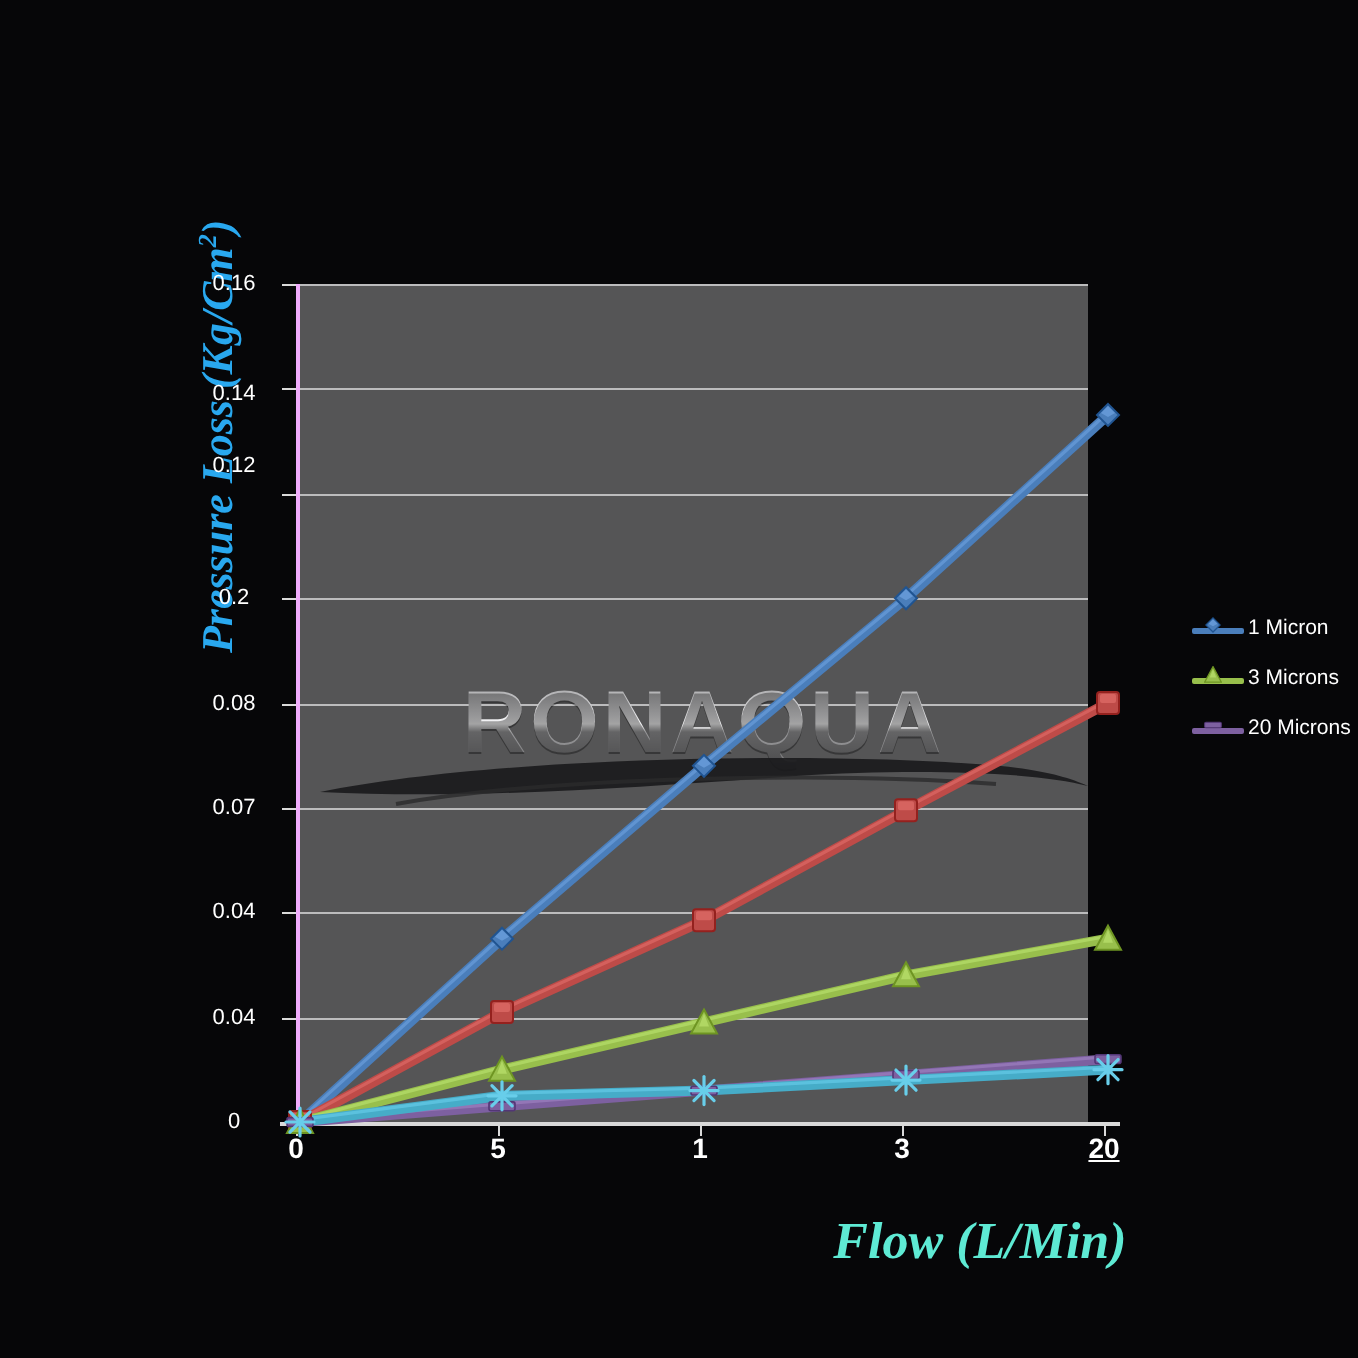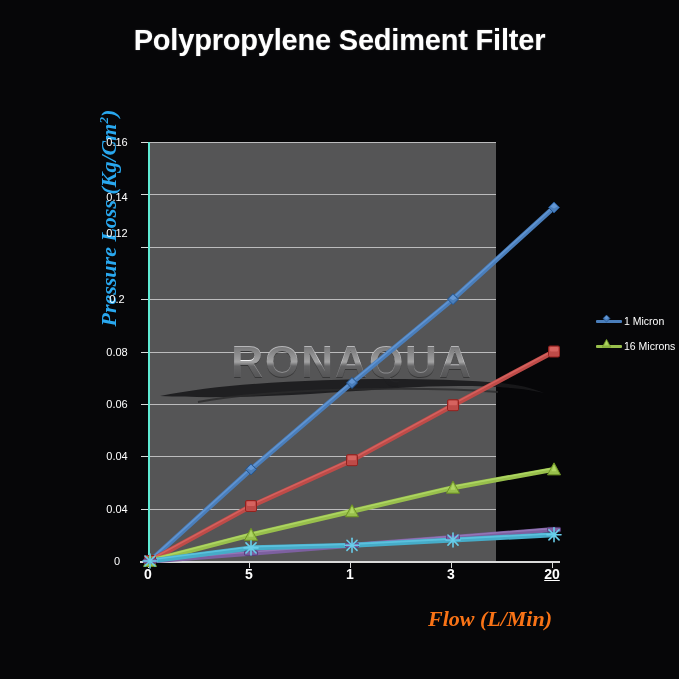--- a/index.html
+++ b/index.html
@@ -16,23 +16,23 @@
     pointer-events:none;
   }
   .title-line{
     color:#fff;font-weight:bold;font-size:29px;line-height:36px;
     letter-spacing:-0.2px;
     text-shadow:0 0 2px rgba(255,255,255,.25);
   }
 
   
   .plot-area{
-    position:absolute;left:148px;top:142px;width:348px;height:419px;
+    position:absolute;left:148px;top:142px;width:396px;height:419px;
     background:#555556;
-    border-left:2px solid #5eead4;
+    border-left:2px solid #f0abfc;
     box-sizing:border-box;
   }
   .grid-line{
     position:absolute;left:0;width:100%;height:1px;background:#cfcfcf;opacity:.85;
   }
 
   
   .watermark{
     position:absolute;left:0;top:180px;width:404px;height:80px;
     display:flex;align-items:center;justify-content:center;
@@ -68,65 +68,64 @@
   
   .y-axis-title{
     position:absolute;left:-36px;top:205px;width:290px;text-align:center;
     color:#29a8ef;font-family:"Liberation Serif",serif;font-style:italic;font-weight:bold;
     font-size:22px;transform:rotate(-90deg);transform-origin:center center;
     white-space:nowrap;
   }
   .y-axis-title sup{font-size:13px;vertical-align:super;}
   .x-axis-title{
     position:absolute;left:350px;top:606px;width:280px;text-align:center;
-    color:#f97316;font-family:"Liberation Serif",serif;font-style:italic;font-weight:bold;
-    font-size:22px;white-space:nowrap;
+    color:#5eead4;font-family:"Liberation Serif",serif;font-style:italic;font-weight:bold;
+    font-size:26px;white-space:nowrap;
   }
 
   
   .legend{
     position:absolute;left:596px;top:308px;width:82px;
   }
   .legend-row{
-    display:flex;align-items:center;height:25px;
+    display:flex;height:25px;
   }
   .legend-swatch{
     position:relative;width:26px;height:14px;flex:0 0 26px;margin-right:2px;
   }
   .legend-swatch .lg-line{
     position:absolute;left:0;top:6px;width:26px;height:3px;border-radius:1px;
   }
   .legend-swatch .lg-mark{
     position:absolute;left:9px;top:2px;width:9px;height:9px;
   }
   .legend-label{
     color:#fff;font-size:10.5px;white-space:nowrap;
   }
 </style>
 </head>
 <body>
 
 <div id="stage">
 
   <div class="title-wrap">
-    <div class="title-line">Polypropylene Sediment Filter</div>
   </div>
 
   <div class="y-axis-title"><span>Pressure Loss (Kg/Cm</span><sup>2</sup><span>)</span></div>
 
   <div class="x-axis-title">Flow (L/Min)</div>
 
   <div id="ytick-host">
       <div class="ytick-label" style="top: 561px; right: 539px;">0</div>
       <div class="ytick-mark" style="top: 561px;"></div>
       <div class="ytick-label" style="top: 508.625px; right: 539px;">0.04</div>
       <div class="ytick-mark" style="top: 508.625px;"></div>
       <div class="ytick-label" style="top: 456.25px; right: 539px;">0.04</div>
       <div class="ytick-mark" style="top: 456.25px;"></div>
-      <div class="ytick-label" style="top: 403.875px; right: 539px;">0.06</div>
+      <div class="ytick-label" style="top: 403.875px; right: 539px;">0.07</div>
       <div class="ytick-mark" style="top: 403.875px;"></div>
       <div class="ytick-label" style="top: 351.5px; right: 539px;">0.08</div>
       <div class="ytick-mark" style="top: 351.5px;"></div>
       <div class="ytick-label" style="top: 299.125px; right: 539px;">0.2</div>
       <div class="ytick-mark" style="top: 299.125px;"></div>
       <div class="ytick-label" style="top: 233px; right: 539px;">0.12</div>
       <div class="ytick-mark" style="top: 246.75px;"></div>
       <div class="ytick-label" style="top: 197px; right: 539px;">0.14</div>
       <div class="ytick-mark" style="top: 194.375px;"></div>
       <div class="ytick-label" style="top: 142px; right: 539px;">0.16</div>
@@ -323,17 +322,28 @@
       <div class="legend-row">
         <div class="legend-swatch">
           <div class="lg-line" style="background: rgb(152, 191, 76);"></div>
           <svg class="lg-mark" viewBox="0 0 14 14" width="14" height="14" style="position: absolute; left: 6px; top: 0px;">
             <g>
               <path d="M7 0.5 L13.5 12.5 L0.5 12.5 Z" fill="#98bf4c" stroke="#6e9522" stroke-width="1"></path>
               <path d="M7 2.5 L9.5 9 L4.5 9 Z" fill="#bae16e" opacity="0.7"></path>
             </g>
           </svg>
         </div>
-        <div class="legend-label">16 Microns</div>
+        <div class="legend-label">3 Microns</div>
+      </div>
+      <div class="legend-row">
+        <div class="legend-swatch">
+          <div class="lg-line" style="background: rgb(125, 96, 160);"></div>
+          <svg class="lg-mark" viewBox="0 0 14 14" width="14" height="14" style="position: absolute; left: 6px; top: 0px;">
+            <g>
+              <rect x="0.5" y="4.8" width="13" height="4.4" rx="1" fill="#7d60a0" stroke="#533676" stroke-width="0.8"></rect>
+            </g>
+          </svg>
+        </div>
+        <div class="legend-label">20 Microns</div>
       </div>
     </div>
 
 </div>
 
 </body></html>

